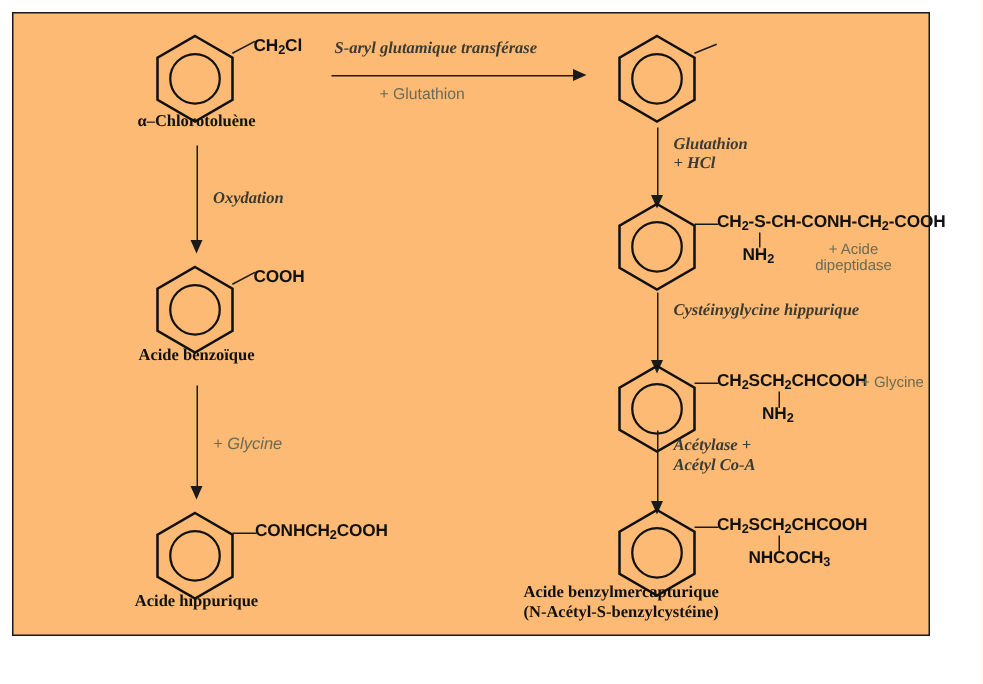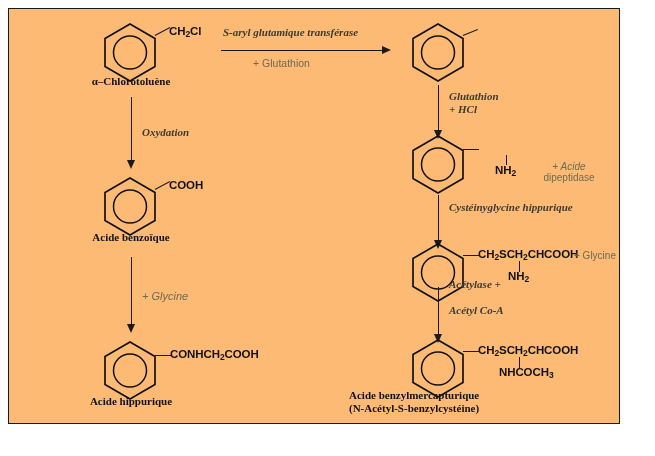--- a/index.html
+++ b/index.html
@@ -217,23 +217,24 @@
     <div class="enzyme" style="left:440px; top:81px;">Glutathion</div>
     <div class="enzyme" style="left:440px; top:94px;">+ HCl</div>
 
     <div class="ring" style="left:400px; top:124px;">
       <svg width="58" height="62" viewBox="0 0 58 62">
         <polygon points="29,3 54,17.5 54,45.5 29,60 4,45.5 4,17.5" fill="none" stroke="#111111" stroke-width="1.7"></polygon>
         <circle cx="29" cy="31.5" r="16.5" fill="none" stroke="#111111" stroke-width="1.5"></circle>
       </svg>
     </div>
     <div class="bond" style="left:454px; top:140px; width:16px;"></div>
+    <div class="formula" style="left:469px; top:133px;"><span>CH</span><sub>2</sub><span>-S-CH-CONH-CH</span><sub>2</sub><span>-COOH</span></div>
     <div class="bondv" style="left:497px; top:146px; height:10px;"></div>
     <div class="formula" style="left:486px; top:155px;"><span>NH</span><sub>2</sub></div>
-    <div class="cofactor olive center" style="left:524px; top:152px; width:72px; line-height:11px;font-style:italic;">+ Acide</div>
+    <div class="cofactor olive center" style="left:524px; top:152px; width:72px; line-height:11px;">+ Acide</div>
     <div class="cofactor olive center" style="left:524px; top:163px; width:72px; line-height:11px;">dipeptidase</div>
 
     <div class="varrow" style="left:424px; top:186px; height:54px;">
       <div class="shaft" style="height:45px;"></div>
       <div class="head"></div>
     </div>
     <div class="enzyme" style="left:440px; top:192px;">Cystéinyglycine hippurique</div>
 
     <div class="ring" style="left:400px; top:232px;">
       <svg width="58" height="62" viewBox="0 0 58 62">
@@ -244,21 +245,21 @@
     <div class="bond" style="left:454px; top:246px; width:16px;"></div>
     <div class="formula" style="left:469px; top:239px;"><span>CH</span><sub>2</sub><span>SCH</span><sub>2</sub><span>CHCOOH</span></div>
     <div class="bondv" style="left:510px; top:252px; height:11px;"></div>
     <div class="formula" style="left:499px; top:261px;"><span>NH</span><sub>2</sub></div>
     <div class="cofactor olive" style="left:565px; top:241px;">+ Glycine</div>
 
     <div class="varrow" style="left:424px; top:278px; height:56px;">
       <div class="shaft" style="height:47px;"></div>
       <div class="head"></div>
     </div>
-    <div class="enzyme" style="left:440px; top:269px;">Acétylase +</div>
+    <div class="enzyme" style="left:440px; top:282px;">Acétylase +</div>
     <div class="enzyme" style="left:440px; top:295px;">Acétyl Co-A</div>
 
     <div class="ring" style="left:400px; top:328px;">
       <svg width="58" height="62" viewBox="0 0 58 62">
         <polygon points="29,3 54,17.5 54,45.5 29,60 4,45.5 4,17.5" fill="none" stroke="#111111" stroke-width="1.7"></polygon>
         <circle cx="29" cy="31.5" r="16.5" fill="none" stroke="#111111" stroke-width="1.5"></circle>
       </svg>
     </div>
     <div class="bond" style="left:454px; top:342px; width:16px;"></div>
     <div class="formula" style="left:469px; top:335px;"><span>CH</span><sub>2</sub><span>SCH</span><sub>2</sub><span>CHCOOH</span></div>

